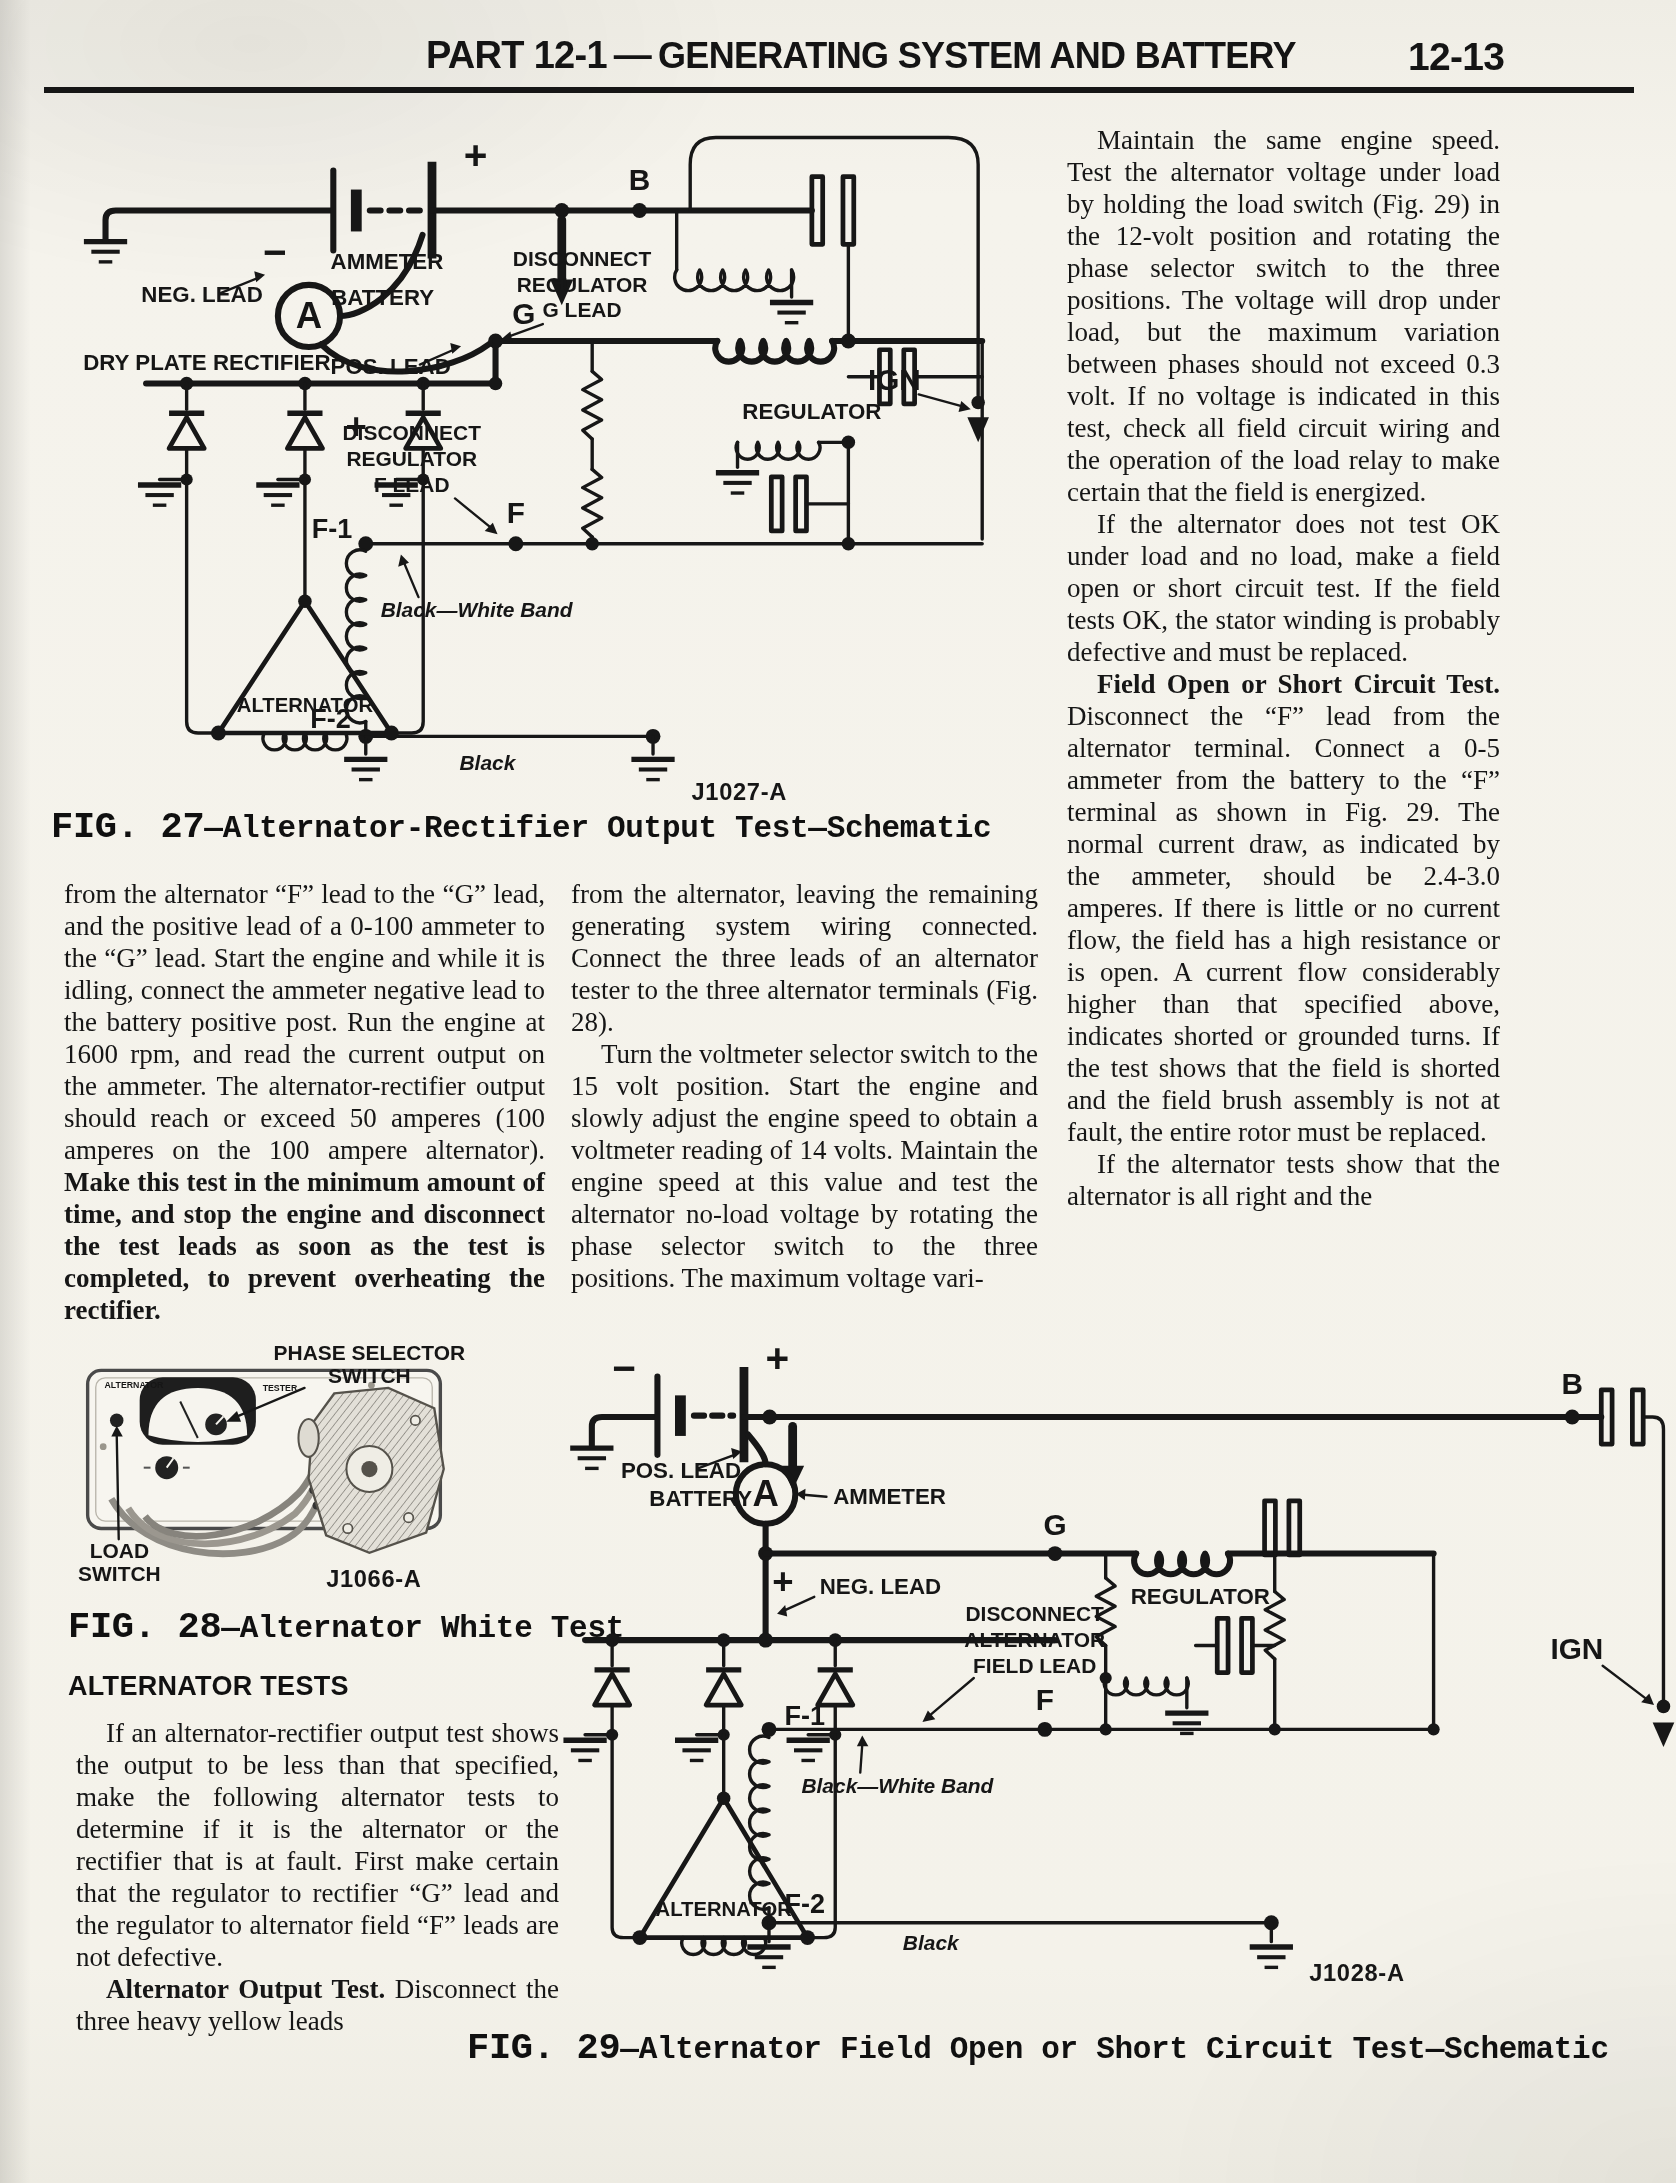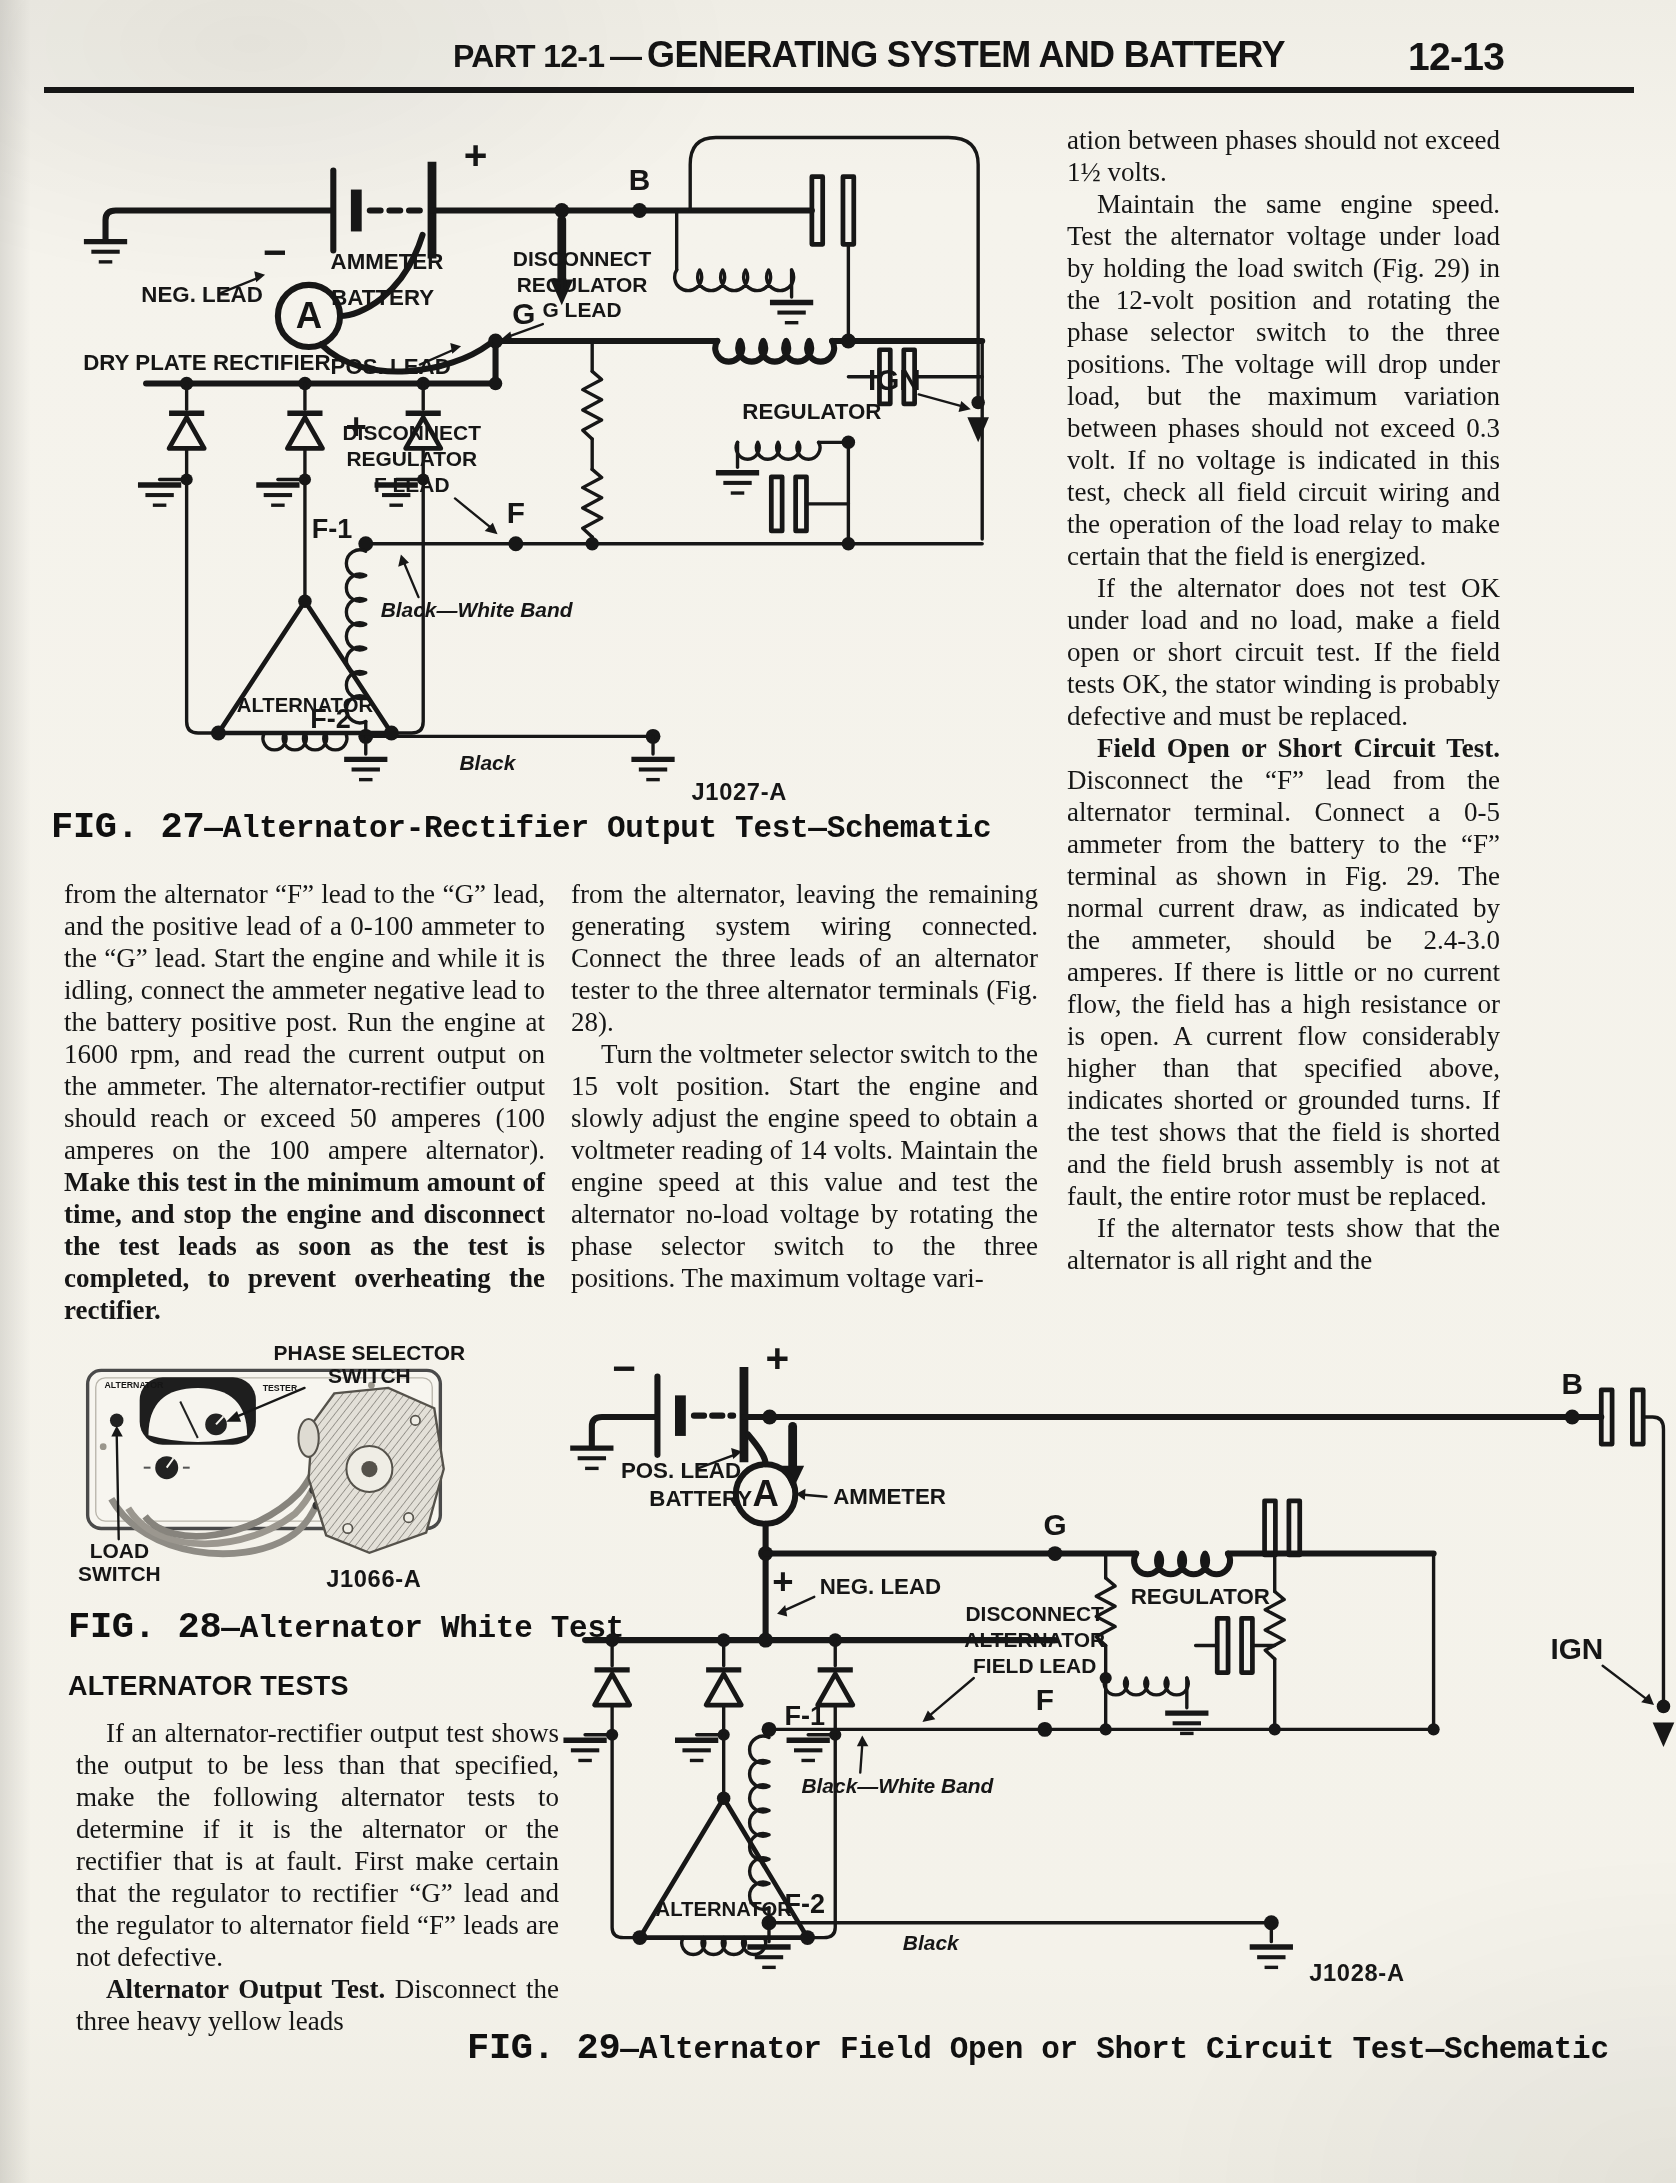--- a/index.html
+++ b/index.html
@@ -8,21 +8,21 @@
     background:
       radial-gradient(811px 406px at 15% 2%, rgba(0,0,0,0.05), transparent 60%),
       radial-gradient(947px 609px at 100% 100%, rgba(0,0,0,0.045), transparent 55%),
       linear-gradient(180deg,#efede5,#f5f3ec 9%,#f4f2ea 90%,#edebe2);
     font-family:"Liberation Serif",serif;color:#141414;
   }
   .gutter{position:absolute;left:0;top:0;width:31px;height:100%;
     background:linear-gradient(90deg,rgba(0,0,0,0.10),rgba(0,0,0,0));}
   .hdr{position:absolute;left:426px;top:34px;white-space:nowrap;
     font-family:"Liberation Sans",sans-serif;font-weight:bold;letter-spacing:-0.7px;}
-  .hdr .part{font-size:32px;margin-left:27px;}
+  .hdr .part{font-size:38px;}
   .hdr .title{font-size:36px;}
   .pagenum{position:absolute;left:1408px;top:35px;font-family:"Liberation Sans",sans-serif;
     font-weight:bold;font-size:39px;letter-spacing:-0.7px;}
   .rule{position:absolute;left:44px;top:87px;width:1590px;height:6px;background:#161616;}
   .col{position:absolute;text-align:justify;font-size:27px;line-height:32px;color:#161616;}
   .col p{margin:0;text-indent:30px;}
   .col p.ni{text-indent:0;}
   .col b{font-weight:bold;}
   .figcap{position:absolute;font-family:Liberation Mono, monospace;font-weight:bold;
     color:#101010;letter-spacing:-0.3px;white-space:nowrap;}
@@ -217,21 +217,20 @@
 </div>
 
 <div class="col" style="left:64px;top:878px;width:481px;">
   <p class="ni"><span>from the alternator “F” lead to the “G” lead, and the positive lead of a 0-100 ammeter to the “G” lead. Start the engine and while it is idling, connect the ammeter negative lead to the battery positive post. Run the engine at 1600 rpm, and read the current output on the ammeter. The alternator-rectifier output should reach or exceed 50 amperes (100 amperes on the 100 ampere alternator). </span><b>Make this test in the minimum amount of time, and stop the engine and disconnect the test leads as soon as the test is completed, to prevent overheating the rectifier.</b></p>
 </div>
 <div class="col" style="left:571px;top:878px;width:467px;">
   <p class="ni">from the alternator, leaving the remaining generating system wiring connected. Connect the three leads of an alternator tester to the three alternator terminals (Fig. 28).</p>
   <p>Turn the voltmeter selector switch to the 15 volt position. Start the engine and slowly adjust the engine speed to obtain a voltmeter reading of 14 volts. Maintain the engine speed at this value and test the alternator no-load voltage by rotating the phase selector switch to the three positions. The maximum voltage vari-</p>
 </div>
 <div class="col" style="left:1067px;top:124px;width:433px;">
-  <p class="ni">ation between phases should not exceed 1½ volts.</p>
   <p>Maintain the same engine speed. Test the alternator voltage under load by holding the load switch (Fig. 29) in the 12-volt position and rotating the phase selector switch to the three positions. The voltage will drop under load, but the maximum variation between phases should not exceed 0.3 volt. If no voltage is indicated in this test, check all field circuit wiring and the operation of the load relay to make certain that the field is energized.</p>
   <p>If the alternator does not test OK under load and no load, make a field open or short circuit test. If the field tests OK, the stator winding is probably defective and must be replaced.</p>
   <p><b>Field Open or Short Circuit Test.</b><span> Disconnect the “F” lead from the alternator terminal. Connect a 0-5 ammeter from the battery to the “F” terminal as shown in Fig. 29. The normal current draw, as indicated by the ammeter, should be 2.4-3.0 amperes. If there is little or no current flow, the field has a high resistance or is open. A current flow considerably higher than that specified above, indicates shorted or grounded turns. If the test shows that the field is shorted and the field brush assembly is not at fault, the entire rotor must be replaced.</span></p>
   <p>If the alternator tests show that the alternator is all right and the</p>
 </div>
 
 <svg style="left:64px;top:1335px;" width="500" height="264" viewBox="0 0 740 390">
   <defs>
     <pattern id="hatch" width="9" height="9" patternTransform="rotate(38)" patternUnits="userSpaceOnUse">
       <rect width="9" height="9" fill="#e3e0d8"></rect>

